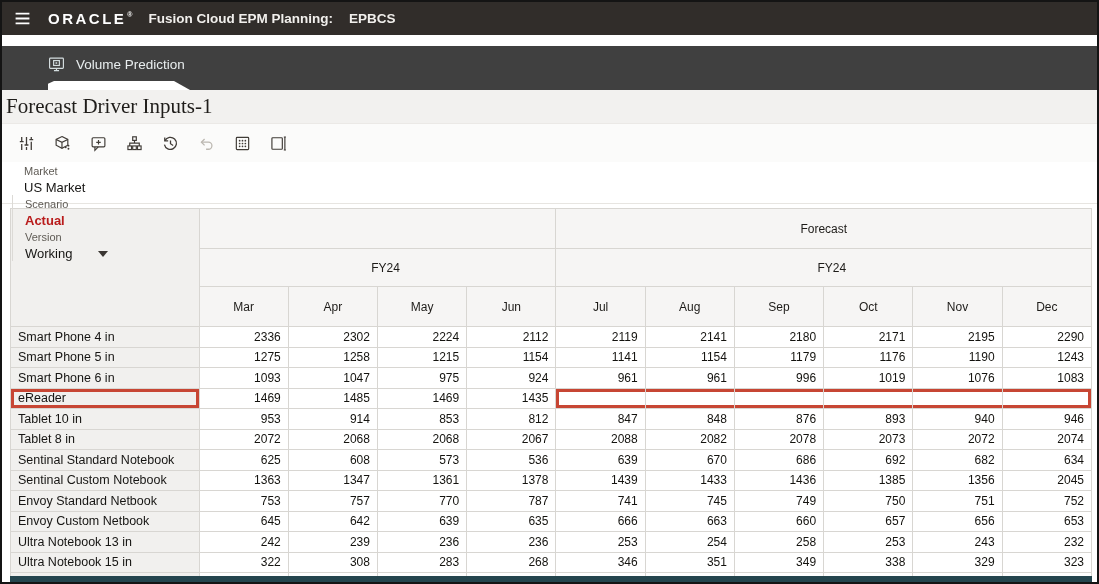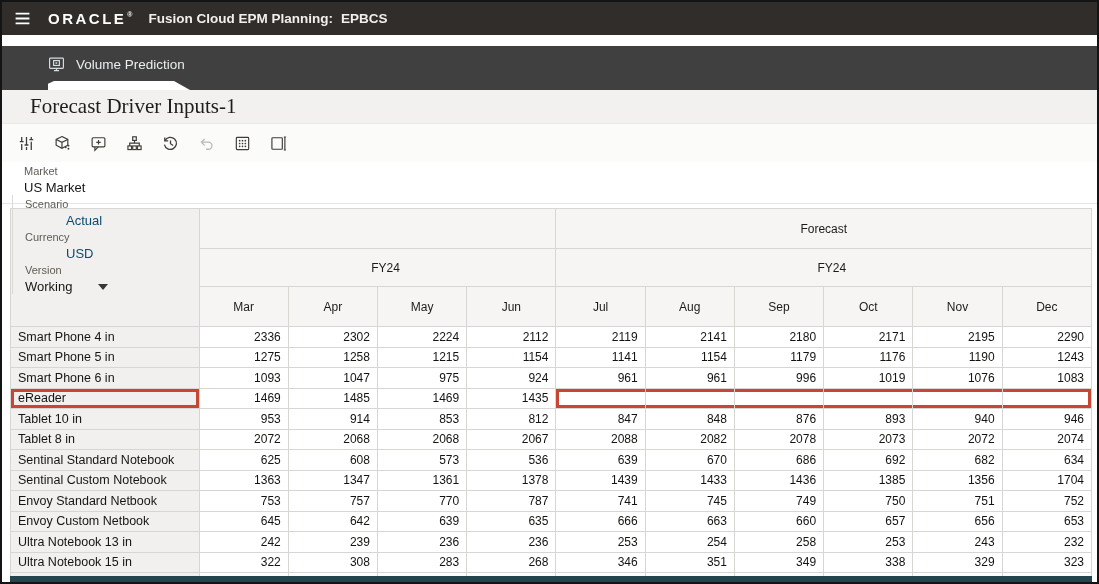--- a/index.html
+++ b/index.html
@@ -7,51 +7,51 @@
     width:1099px;height:584px;box-sizing:border-box;border:2px solid #141414;
     overflow:hidden;background:#fff;position:relative;
     font-family:"Liberation Sans",sans-serif;color:#161513;
   }
   
   .topbar{height:33px;background:#312d2a;display:flex;align-items:center;padding:0 10px;text-align:center;}
   .hamburger{width:20px;height:20px;display:flex;align-items:center;justify-content:center;color:#fff;cursor:pointer;margin-right:16px;}
   .logo{color:#fff;font-weight:bold;font-size:15px;letter-spacing:2.5px;display:flex;align-items:flex-start;}
   .logo .reg{font-size:7px;letter-spacing:0;margin-left:1px;margin-top:1px;}
   .app-name{color:#f1efec;font-size:13.5px;font-weight:600;margin-left:16px;}
-  .env-name{color:#f1efec;font-size:13.5px;font-weight:600;margin-left:8px;}
+  .env-name{color:#f1efec;font-size:13.5px;font-weight:600;margin-left:16px;}
   
   .banner-strip{height:11px;
     background:linear-gradient(90deg,
       #3d7b88 0px,#3d7b88 48px,#9fc3cb 48px,#9fc3cb 78px,#33302c 78px,#33302c 112px,
       #e2aa3c 112px,#e2aa3c 128px,#467f8c 128px,#467f8c 185px,#b4aba2 185px,#b4aba2 228px,
       #2c4a52 228px,#2c4a52 265px,#cfdfe2 265px,#cfdfe2 300px,#3d7b88 300px,#3d7b88 352px,
       #e2aa3c 352px,#e2aa3c 366px,#8d8necc 366px,#8d867d 366px,#8d867d 405px,
       #33302c 405px,#33302c 448px,#467f8c 448px,#467f8c 505px,#b9cdd2 505px,#b9cdd2 550px);
     background-size:550px 100%;background-repeat:repeat-x;}
   
   .tab-band{height:44px;background:#404040;position:relative;}
   .tab{position:absolute;left:46px;top:0;height:36px;display:flex;align-items:center;gap:11px;
        color:#e8edee;font-size:13.5px;cursor:pointer;}
   .tab-icon{display:flex;align-items:center;color:#d4dddf;}
   .tab-marker{position:absolute;left:46px;bottom:0;width:142px;height:9px;background:#fff;
       clip-path:polygon(0 100%,0 30%,6px 0,calc(100% - 16px) 0,100% 100%);}
   
-  .title-band{height:33px;background:#f2f1ef;display:flex;align-items:center;padding-left:28px;border-bottom:1px solid #ebe9e6;}
+  .title-band{height:33px;background:#f2f1ef;display:flex;align-items:center;padding-left:4px;border-bottom:1px solid #ebe9e6;}
   .page-title{font-family:"Liberation Serif","DejaVu Serif",serif;font-size:21px;font-weight:normal;color:#1f1d1a;margin:0;}
   
   .toolbar{height:38px;display:flex;align-items:center;gap:16px;padding-left:14px;background:#fbfbfa;}
   .tool-btn{width:20px;height:20px;display:flex;align-items:center;justify-content:center;color:#403c37;cursor:pointer;}
   .tool-btn.disabled{color:#bcb8b1;cursor:default;}
   
   .pov{height:41px;background:#fff;display:flex;align-items:stretch;padding-left:10px;border-bottom:1px solid #e7e5e1;flex-direction:column;}
   .pov-item{padding:3px 18px 0 12px;cursor:pointer;}
   .pov-item + .pov-item{border-left:1px solid #dcdad6;}
   .pov-label{font-size:11px;color:#5f5b55;margin-bottom:3px;}
   .pov-value{font-size:13px;color:#161513;display:flex;align-items:center;}
-  .pov-value.link{color:#0c4a6e;font-weight:normal;margin-left:41px;}
+  .pov-value.link{color:#b91c1c;font-weight:bold;}
   .caret{width:0;height:0;border-left:5px solid transparent;border-right:5px solid transparent;
          border-top:6px solid #3a3632;margin-left:26px;display:inline-block;}
   
   .grid-wrap{margin:4px 0 0 8px;}
   table{border-collapse:collapse;table-layout:fixed;width:1082px;font-size:12px;}
   th,td{border:1px solid #d8d6d2;padding:0;overflow:hidden;white-space:nowrap;}
   thead th{background:#f6f5f4;font-weight:normal;color:#1d1b18;}
   thead tr.group-row th{height:39px;}
   thead tr.year-row th{height:37px;padding-left:16px;}
   thead tr.month-row th{height:39px;}
@@ -179,24 +179,20 @@
   <div class="pov" id="pov-bar">
       <div class="pov-item">
         <div class="pov-label">Market</div>
         <div class="pov-value">US Market</div>
       </div>
       <div class="pov-item">
         <div class="pov-label">Scenario</div>
         <div class="pov-value link">Actual</div>
       </div>
       <div class="pov-item">
-        <div class="pov-label">Currency</div>
-        <div class="pov-value link">USD</div>
-      </div>
-      <div class="pov-item">
         <div class="pov-label">Version</div>
         <div class="pov-value">Working<span class="caret"></span></div>
       </div>
     </div>
 
   <div class="grid-wrap">
     <table id="grid">
       <colgroup id="grid-cols">
           <col style="width: 188px;">
           <col style="width: 89px;">
@@ -329,21 +325,21 @@
             <th class="rowlabel">Sentinal Custom Notebook</th>
             <td class="num">1363</td>
             <td class="num">1347</td>
             <td class="num">1361</td>
             <td class="num">1378</td>
             <td class="num sep">1439</td>
             <td class="num">1433</td>
             <td class="num">1436</td>
             <td class="num">1385</td>
             <td class="num">1356</td>
-            <td class="num">1704</td>
+            <td class="num">2045</td>
           </tr>
           <tr>
             <th class="rowlabel">Envoy Standard Netbook</th>
             <td class="num">753</td>
             <td class="num">757</td>
             <td class="num">770</td>
             <td class="num">787</td>
             <td class="num sep">741</td>
             <td class="num">745</td>
             <td class="num">749</td>

